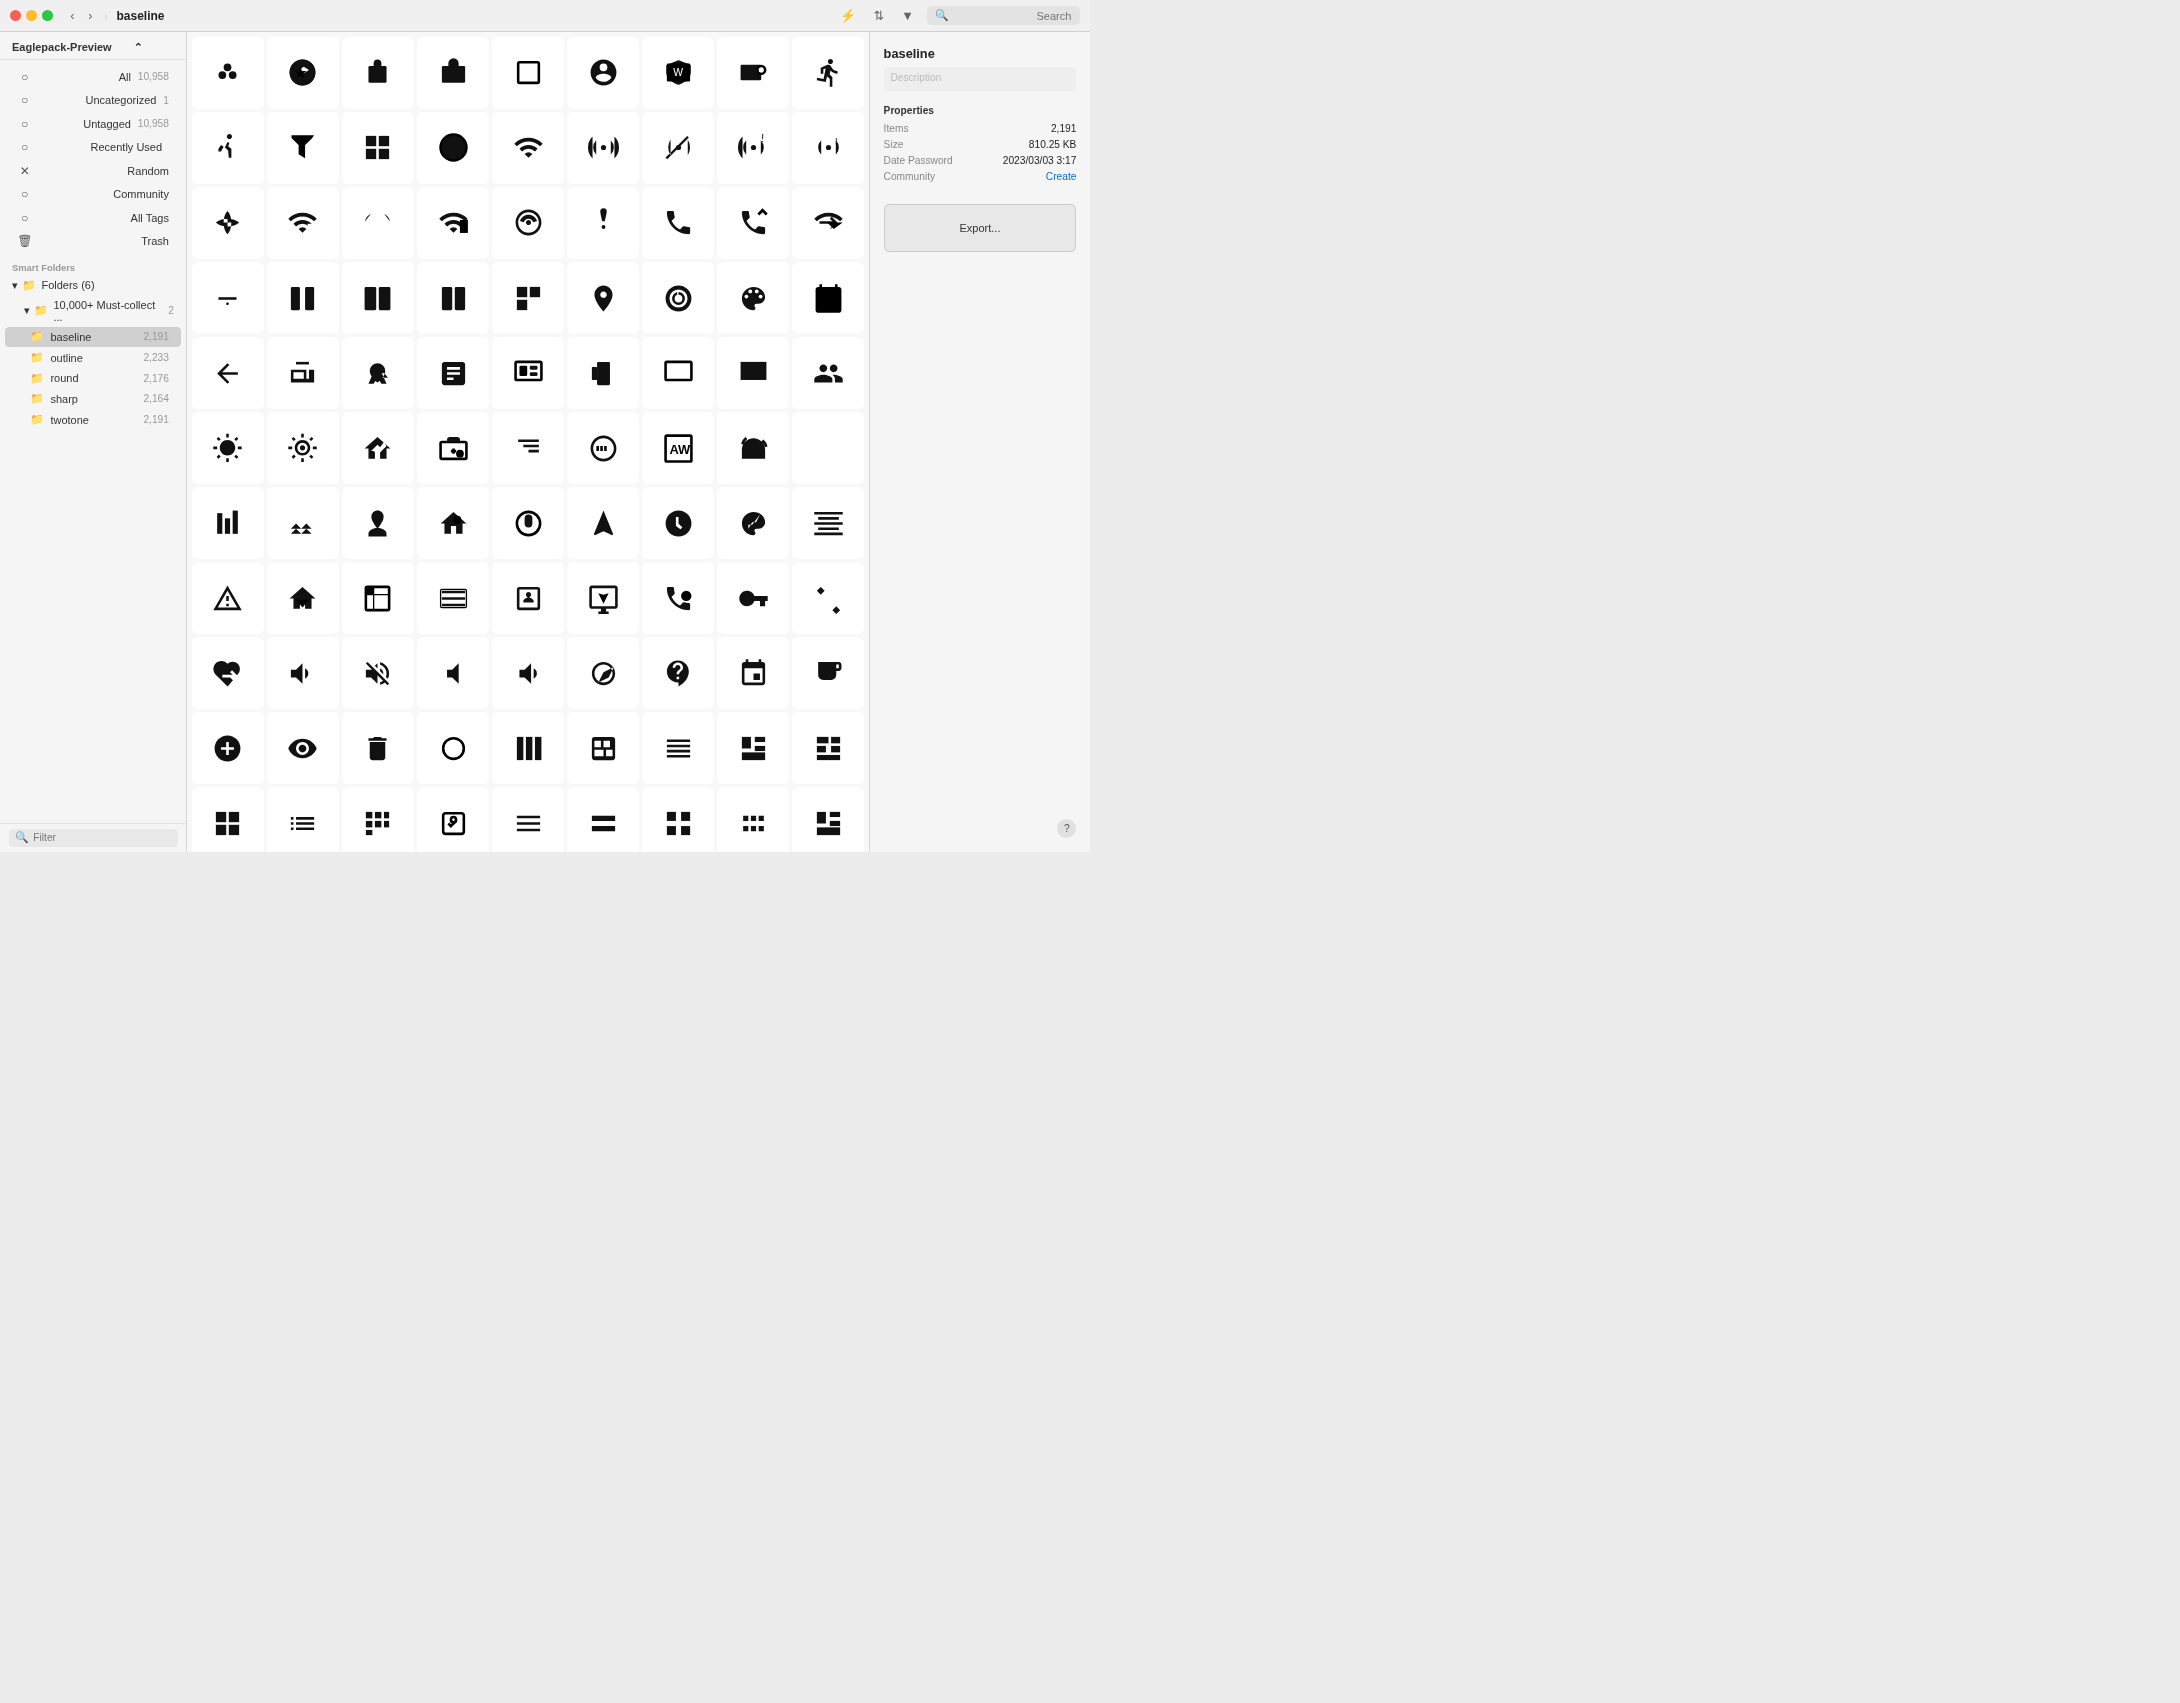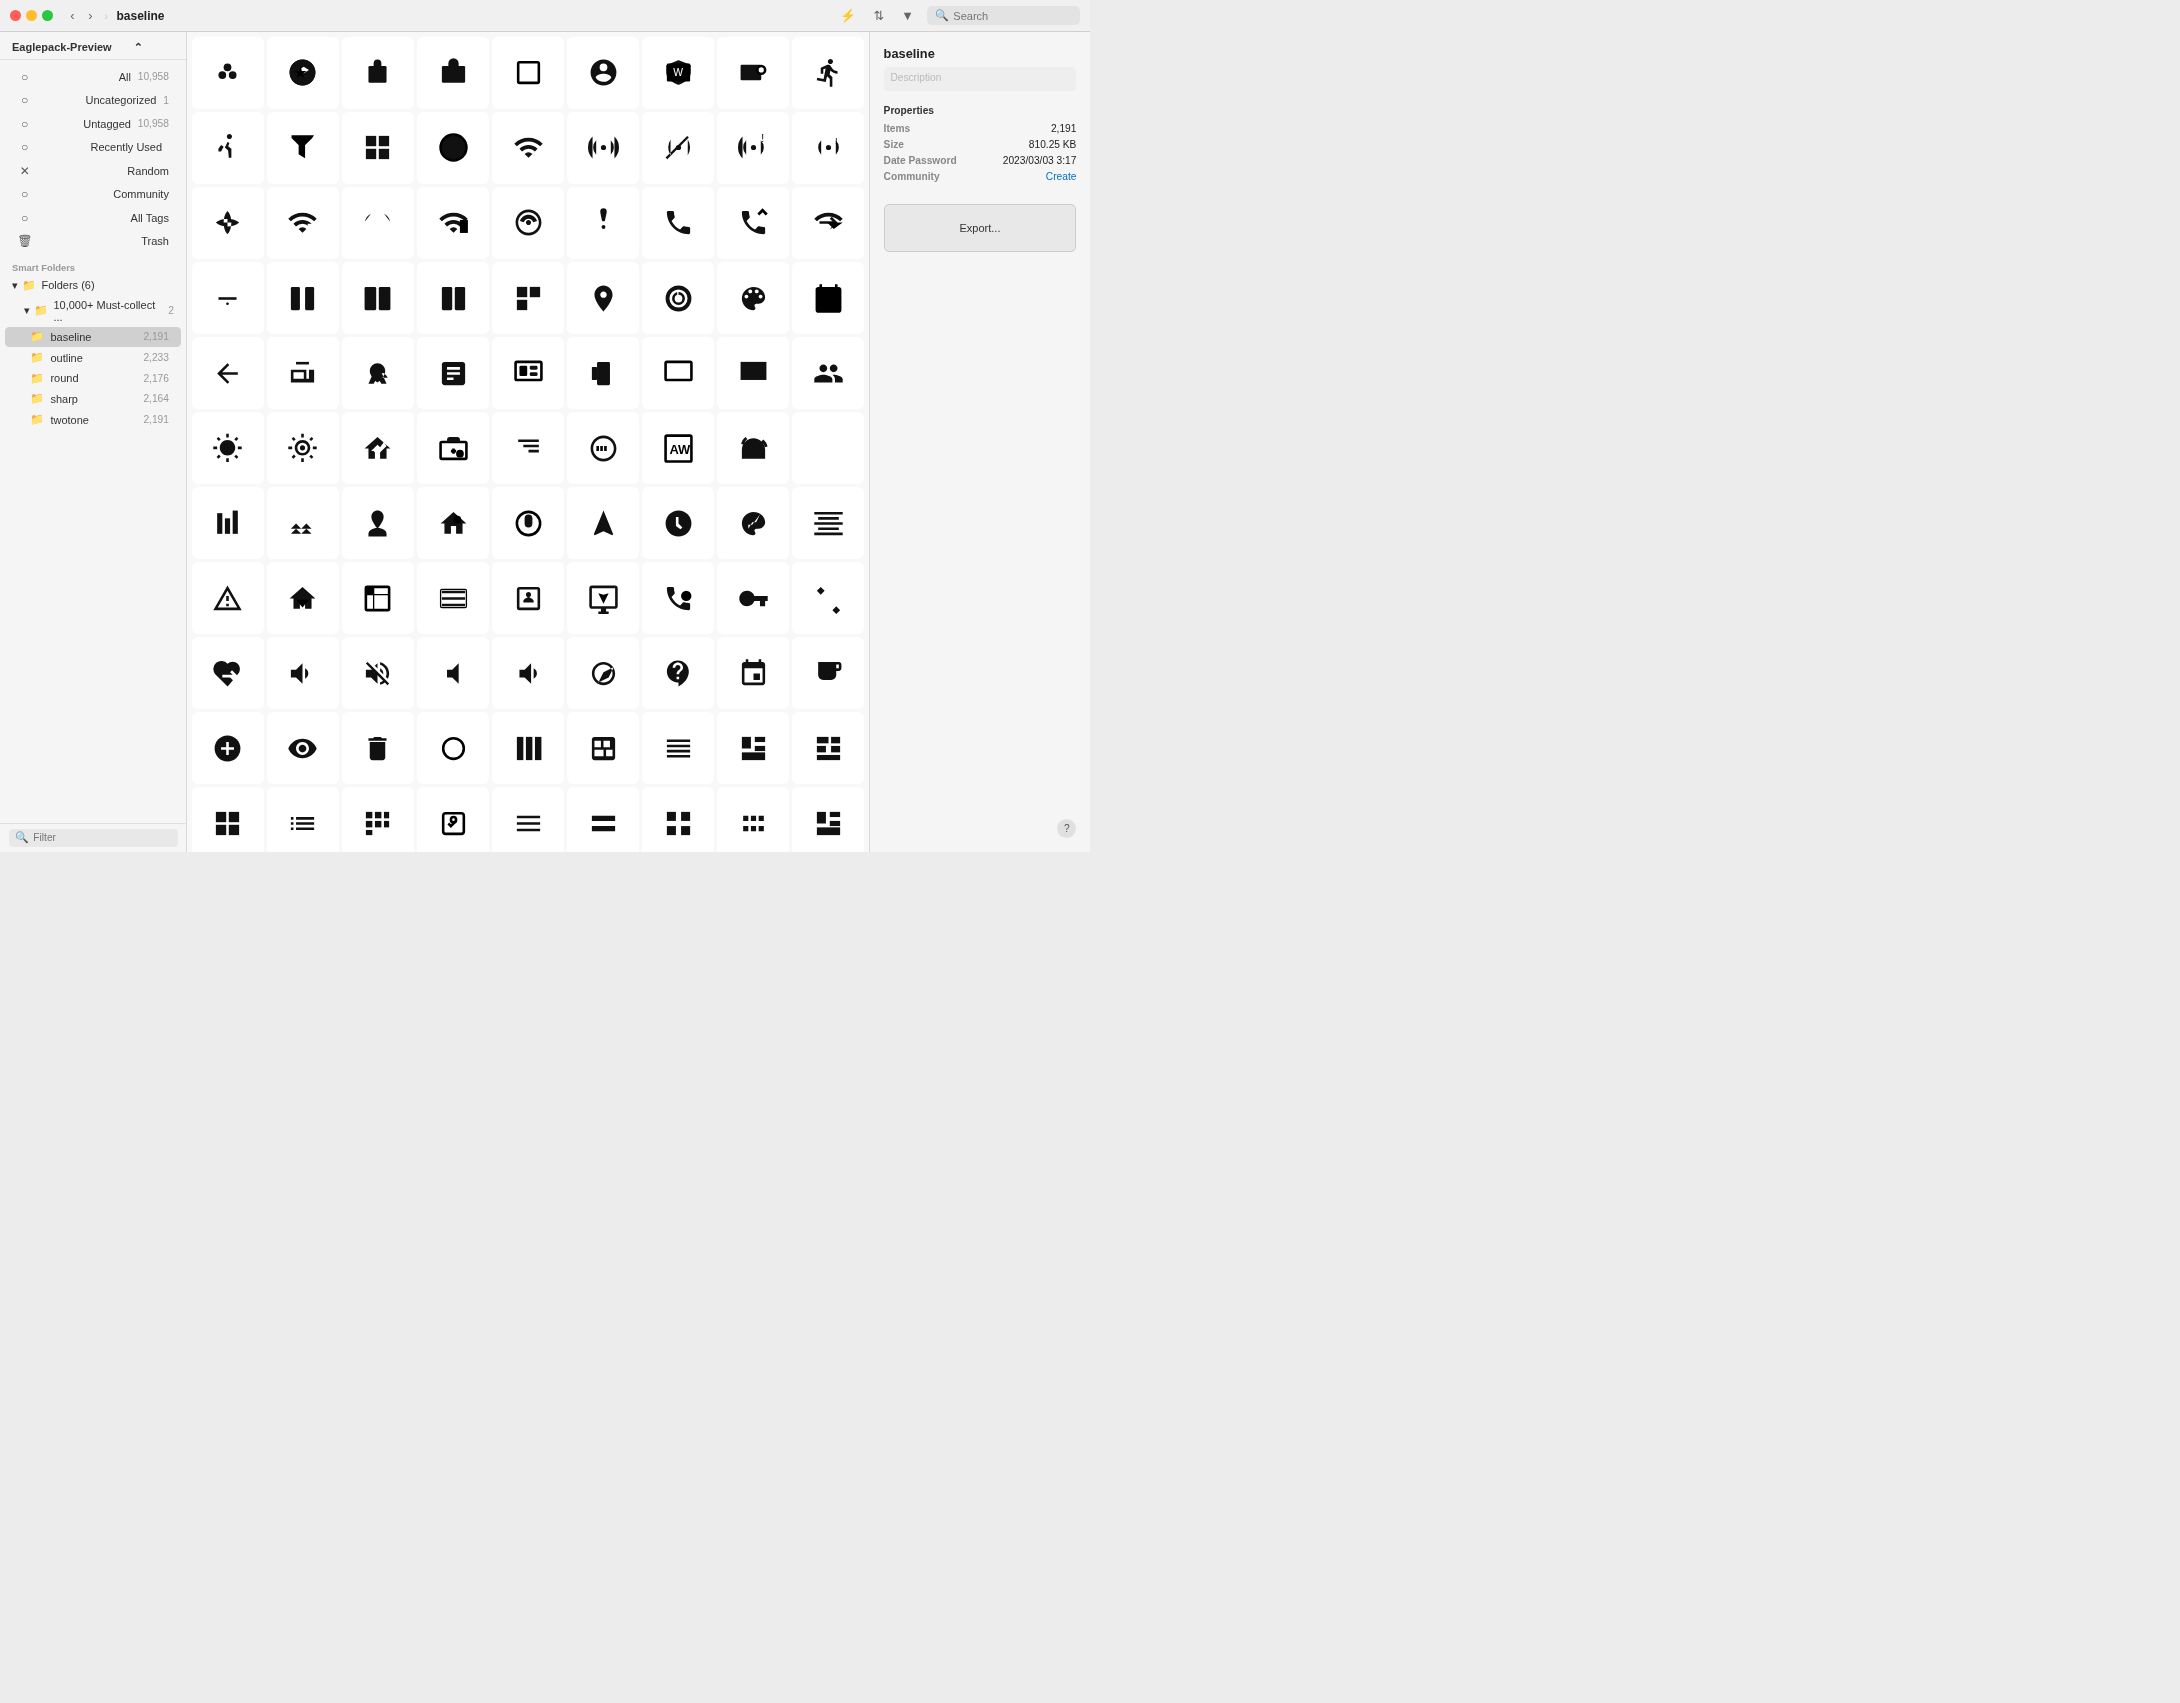--- a/index.html
+++ b/index.html
@@ -74,20 +74,21 @@
       gap: 4.3px;
       width: 153px;
     }
     .search-bar input {
       background: none;
       border: none;
       outline: none;
       font-size: 11px;
       color: #333;
       width: 100%;
+      text-align: right;
     }
     
     .main-layout {
       display: flex;
       flex: 1;
       overflow: hidden;
     }
     
     .sidebar {
       width: 187px;
@@ -241,21 +242,21 @@
       color: #333;
       margin-bottom: 6.8px;
     }
     .panel-prop-row {
       display: flex;
       justify-content: space-between;
       font-size: 10.2px;
       color: #555;
       margin-bottom: 5.1px;
     }
-    .panel-prop-key { color: #888; font-weight: bold; }
+    .panel-prop-key { color: #888; }
     .panel-prop-val { color: #222; text-align: right; }
     .panel-prop-link { color: #0070c9; cursor: pointer; }
     .panel-export-btn {
       margin-top: 17px;
       background: #e8e8e8;
       border: 0.9px solid #ccc;
       border-radius: 5.1px;
       padding: 17px 12px;
       font-size: 11px;
       cursor: pointer;

